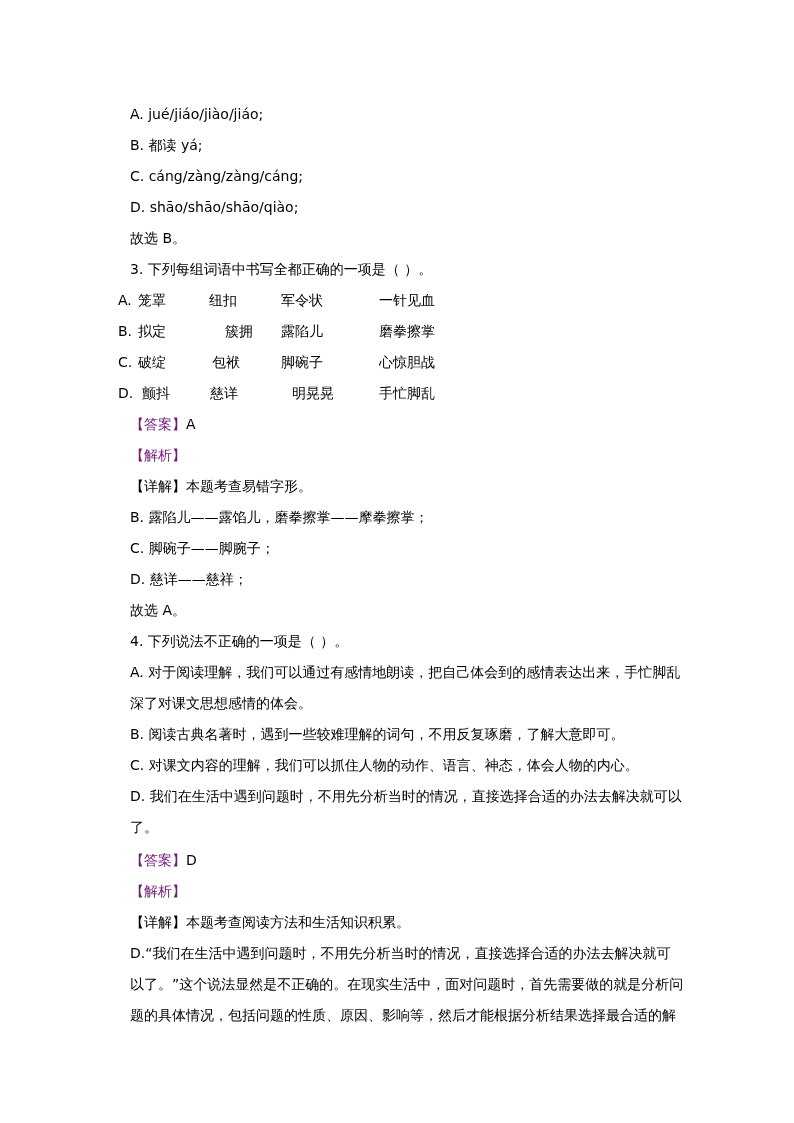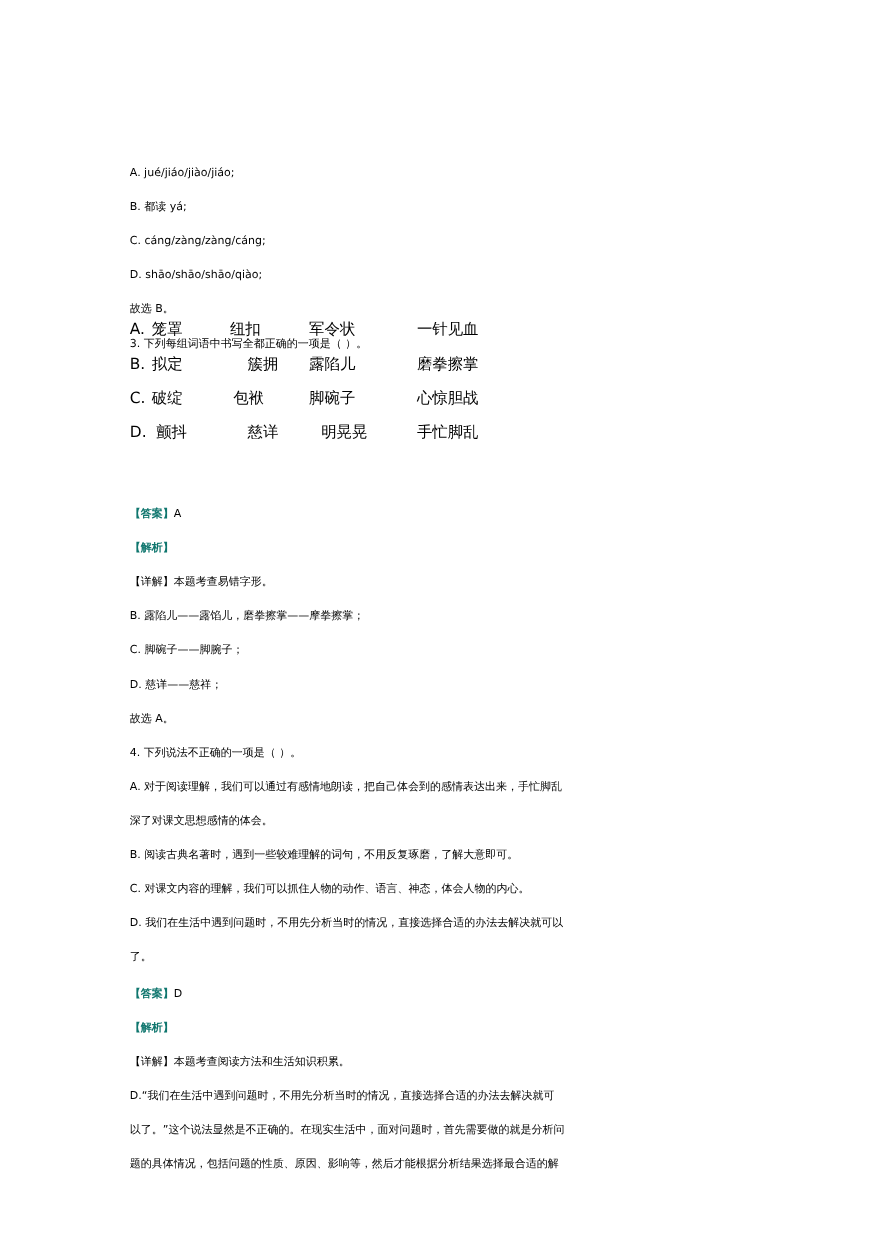--- a/index.html
+++ b/index.html
@@ -1,20 +1,20 @@
 <!DOCTYPE html>
 <html><head>
   <meta charset="utf-8">
   <style>
     html, body { margin: 0; padding: 0; background: #ffffff; }
     body { width: 794px; height: 1123px; position: relative; overflow: hidden;
            font-family: "DejaVu Sans", "Liberation Sans", sans-serif; color: #000; }
     .page { position: absolute; left: 118px; top: 0; width: 560px; }
-    .line { position: absolute; left: 0; font-size: 10px; line-height: 18px; white-space: nowrap; margin-top: 44px; }
-    .tag { color: #0f766e; font-weight: bold; }
+    .line { position: absolute; left: 12px; font-size: 14px; line-height: 18px; white-space: nowrap; }
+    .tag { color: #701a75; }
     .opt-row { position: absolute; left: 0; font-size: 14px; line-height: 18px; white-space: nowrap; }
     .opt-row span { position: absolute; top: 0; }
   </style>
 </head>
 <body>
 
 <div class="page">
   <div class="line" style="top:105px">A. jué/jiáo/jiào/jiáo;</div>
   <div class="line" style="top:136px">B. 都读 yá;</div>
   <div class="line" style="top:167px">C. cáng/zàng/zàng/cáng;</div>
@@ -40,21 +40,21 @@
   <div class="opt-row" style="top:353px">
     <span style="left:0">C.</span>
     <span style="left:20px">破绽</span>
     <span style="left:94px">包袱</span>
     <span style="left:163px">脚碗子</span>
     <span style="left:261px">心惊胆战</span>
   </div>
   <div class="opt-row" style="top:384px">
     <span style="left:0">D.</span>
     <span style="left:24px">颤抖</span>
-    <span style="left:107px">慈详</span>
+    <span style="left:92px">慈详</span>
     <span style="left:174px">明晃晃</span>
     <span style="left:261px">手忙脚乱</span>
   </div>
 
   <div class="line" style="top:415px">
     <span class="tag">【答案】</span><span>A</span>
   </div>
   <div class="line tag" style="top:446px">【解析】</div>
   <div class="line" style="top:477px">【详解】本题考查易错字形。</div>
   <div class="line" style="top:508px">B. 露陷儿——露馅儿，磨拳擦掌——摩拳擦掌；</div>

